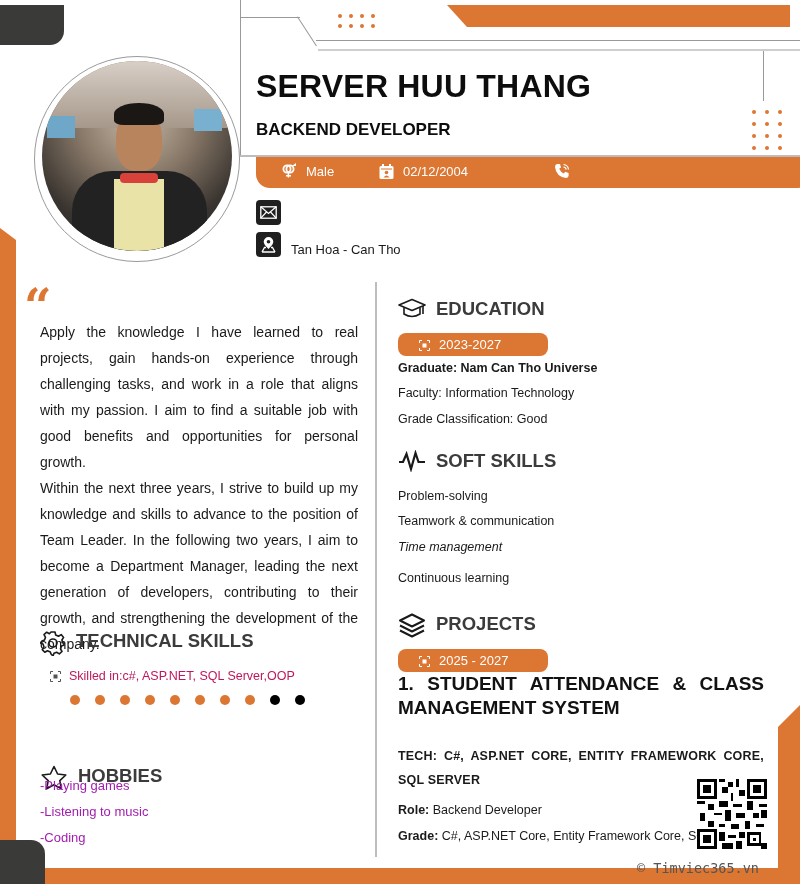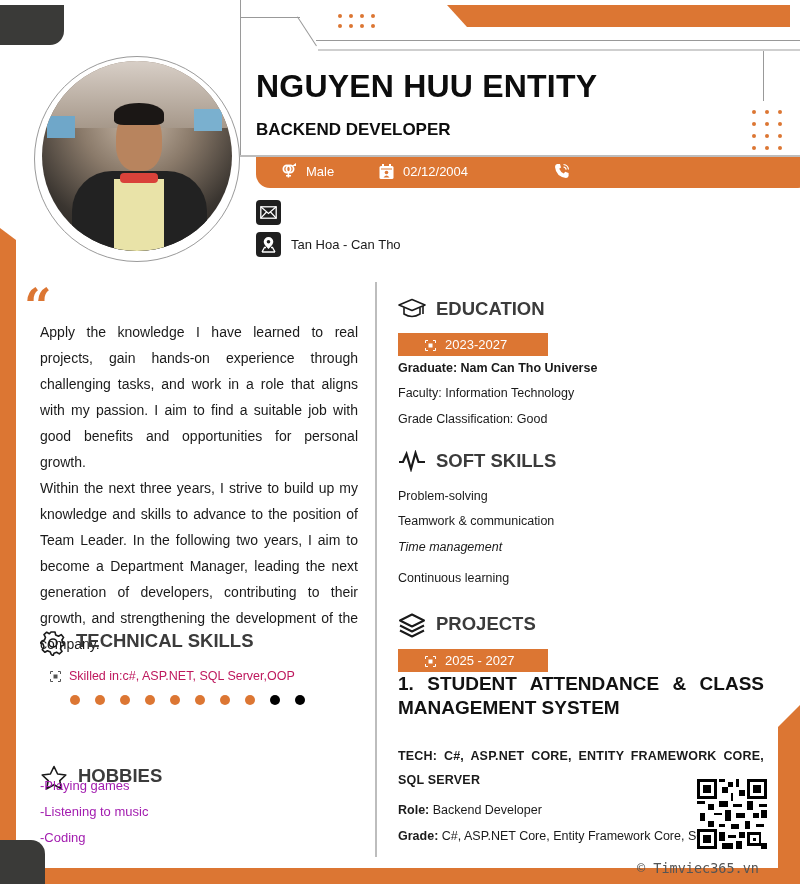--- a/index.html
+++ b/index.html
@@ -44,41 +44,41 @@
   .avatar .hair { position: absolute; left: 72px; top: 42px; width: 50px; height: 22px; border-radius: 50% 50% 20% 20%; background: #1b1715; }
 
   
   .name { left: 256px; top: 68px; font-size: 32px; font-weight: 700; color: #0d0d0d; letter-spacing: 0.2px; }
   .title { left: 256px; top: 120px; font-size: 17px; font-weight: 700; color: #0d0d0d; }
 
   .info-bar { left: 256px; top: 157px; width: 556px; height: 31px; background: #dc7633; border-radius: 0 0 14px 14px; color: #fff; font-size: 13px; }
   .info-item { position: absolute; top: 0; height: 28px; display: flex; align-items: center; gap: 9px; }
   .info-item svg { fill: #fff; }
 
-  .contact-row { display: flex; align-items: center; gap: 10px; font-size: 13px; color: #1a1a1a; }
+  .contact-row { display: flex; align-items: flex-end; gap: 10px; font-size: 13px; color: #1a1a1a; }
   .contact-icon { width: 25px; height: 25px; border-radius: 4px; background: #1f1f1f; display: flex; align-items: center; justify-content: center; }
 
   
   .quote-mark { left: 24px; top: 282px; font-size: 48px; font-weight: 700; color: #dc7633; font-family: "DejaVu Serif", serif; line-height: 1; }
   .objective { left: 40px; top: 319px; width: 318px; font-size: 14px; line-height: 26px; color: #1a1a1a; text-align: justify; }
   .objective p { margin: 0; }
 
   .col-divider { left: 375px; top: 282px; width: 2px; height: 575px; background: #bdbdbd; }
 
   .section-head { display: flex; gap: 10px; font-size: 18.5px; font-weight: 700; color: #3b3b3b; }
   .section-head svg { stroke: #1a1a1a; fill: none; stroke-width: 1.6; }
 
   .skill-line { left: 50px; top: 669px; display: flex; align-items: center; gap: 8px; font-size: 12.5px; color: #be185d; }
   .rating { left: 70px; top: 695px; display: flex; gap: 15px; }
   .rdot { width: 10px; height: 10px; border-radius: 50%; }
 
   .hobby { font-size: 13px; color: #a21caf; }
 
   
-  .pill { width: 150px; height: 23px; border-radius: 0; background: #dc7633; color: #fff; font-size: 13px; display: flex; align-items: center; gap: 9px; padding-left: 27px; }
+  .pill { width: 150px; height: 23px; border-radius: 8px; background: #dc7633; color: #fff; font-size: 13px; display: flex; align-items: center; gap: 9px; padding-left: 21px; }
   .focus-icon { width: 11px; height: 11px; position: relative; }
   .r-text { font-size: 12.5px; color: #1a1a1a; }
   .proj-title { left: 398px; top: 672px; width: 366px; font-size: 19px; font-weight: 700; color: #121212; line-height: 24px; text-align: justify; text-align-last: left; }
   .proj-tech-upper { left: 398px; top: 744px; width: 366px; font-size: 12.5px; font-weight: 700; color: #1a1a1a; line-height: 24px; text-align: justify; letter-spacing: 0.2px; }
 
   .qr { left: 697px; top: 779px; width: 70px; height: 70px; background: #fff; }
   .watermark { left: 637px; top: 860px; font-family: "DejaVu Sans Mono", "Liberation Mono", monospace; font-size: 13.5px; color: #555; }
 </style>
 </head>
 <body>
@@ -128,21 +128,21 @@
   <div class="bg-top"></div>
   <div class="screen-l"></div>
   <div class="screen-r"></div>
   <div class="jacket"></div>
   <div class="shirt"></div>
   <div class="collar"></div>
   <div class="head"></div>
   <div class="hair"></div>
 </div>
 
-<div class="abs name">NGUYEN HUU ENTITY</div>
+<div class="abs name">SERVER HUU THANG</div>
 <div class="abs title">BACKEND DEVELOPER</div>
 
 <div class="abs info-bar">
   <div class="info-item" style="left:25px;">
     <svg width="16" height="16" viewBox="0 0 16 16">
       <circle cx="6" cy="6" r="3.6" fill="none" stroke="#fff" stroke-width="1.8"></circle>
       <circle cx="9" cy="6" r="3.6" fill="none" stroke="#fff" stroke-width="1.8"></circle>
       <rect x="6.6" y="9.5" width="1.6" height="5" fill="#fff"></rect>
       <rect x="5" y="12" width="5" height="1.5" fill="#fff"></rect>
       <path d="M11 3 L15 0 L15 3 Z" fill="#fff"></path>

